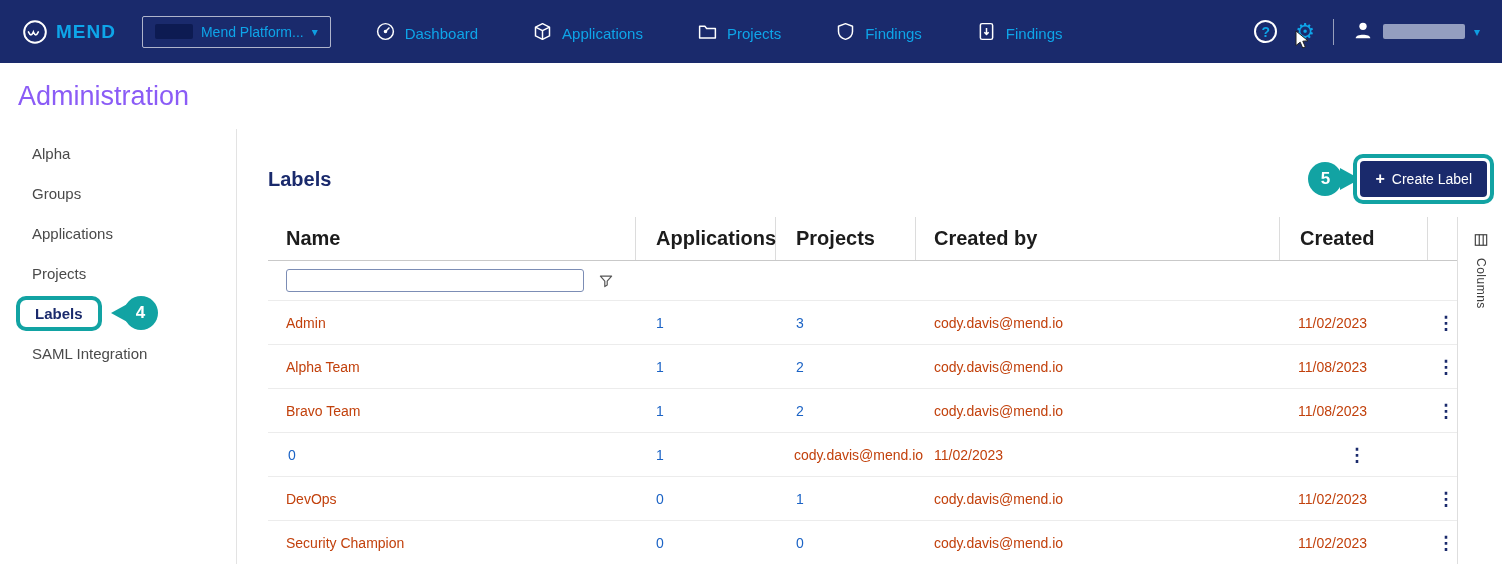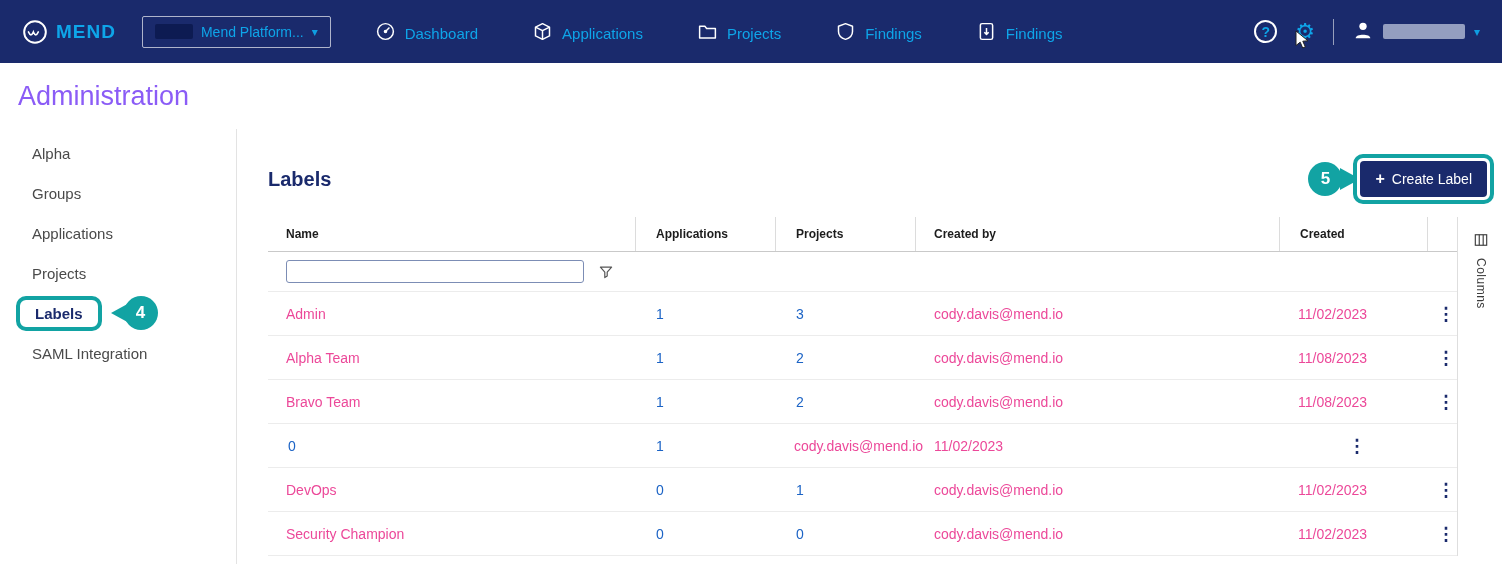--- a/index.html
+++ b/index.html
@@ -65,31 +65,31 @@
   .create-btn{ display:flex; align-items:center; gap:7px; background:var(--navy); color:#fff;
     border:none; border-radius:4px; padding:10px 15px; font-size:14px; cursor:pointer;
     font-family:"Liberation Sans", sans-serif; }
   .plus{ font-size:16px; font-weight:bold; line-height:1; }
 
   
   .table-wrap{ margin-top:10px; width:1190px; border-right:1px solid var(--border); }
   .thead, .trow, .filter-row{ display:grid;
     grid-template-columns:368px 140px 140px 364px 148px 30px; }
   .thead{ border-bottom:1px solid #c9c9c9; }
-  .th{ padding:10px 0 10px 18px; font-size:12px; font-weight:bold; color:#1c1c1c;
+  .th{ padding:10px 0 10px 18px; font-size:20px; font-weight:bold; color:#1c1c1c;
     border-right:1px solid #dcdcdc; }
   .th.num-h{ padding-left:20px; }
   .th:last-child{ border-right:none; }
   .filter-row{ display:flex; align-items:center; height:40px; border-bottom:1px solid #ececec; }
   .filter-input{ margin-left:18px; width:298px; height:23px; border:1px solid #7c8db5;
     border-radius:3px; font-size:13px; padding:0 6px; outline:none;
     font-family:"Liberation Sans", sans-serif; }
   .funnel{ margin-left:14px; cursor:pointer; display:flex; align-items:center; }
   .trow{ height:44px; border-bottom:1px solid #ececec; align-items:center; }
-  .cell{ padding-left:18px; font-size:14px; color:#ec4899; }
+  .cell{ padding-left:18px; font-size:14px; color:#c2410c; }
   .cell.num{ padding-left:20px; }
   .cell.link{ color:var(--link); cursor:pointer; }
   .cell.kebab{ padding-left:6px; color:var(--navy); font-size:18px; font-weight:bold;
     cursor:pointer; text-align:center; }
 
   
   .columns-ctl{ position:absolute; right:14px; top:104px; display:flex; flex-direction:column;
     align-items:center; gap:7px; cursor:pointer; }
   .columns-label{ writing-mode:vertical-rl; font-size:12px; color:#3c3c3c; letter-spacing:.5px; }
 </style>

